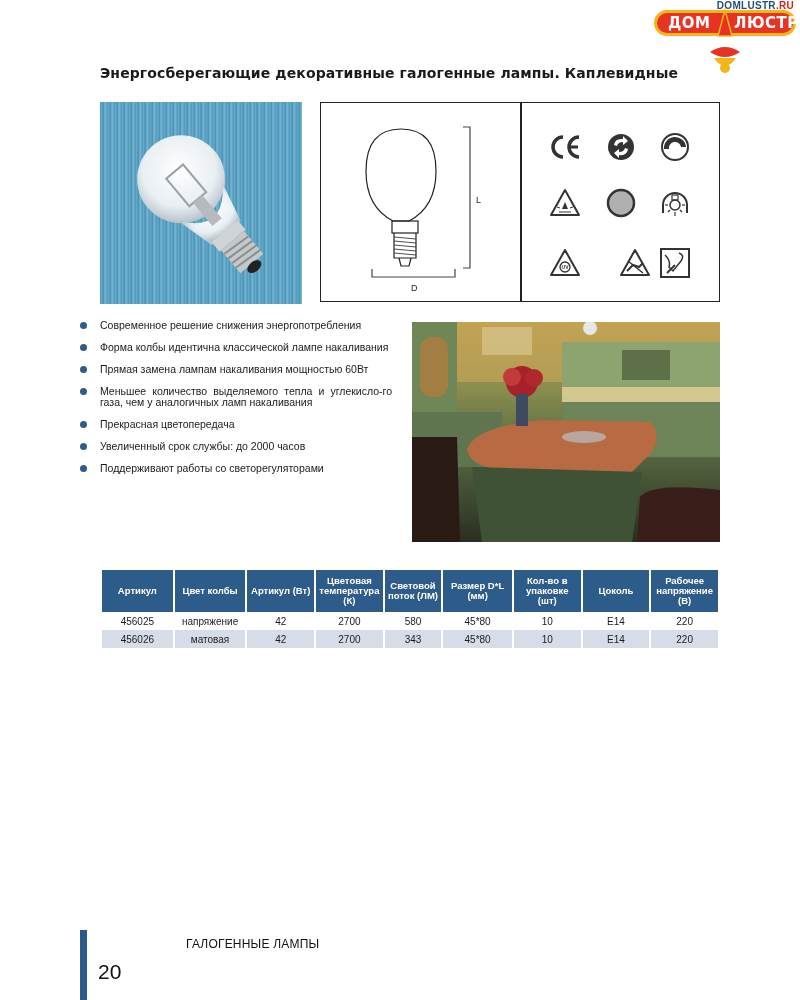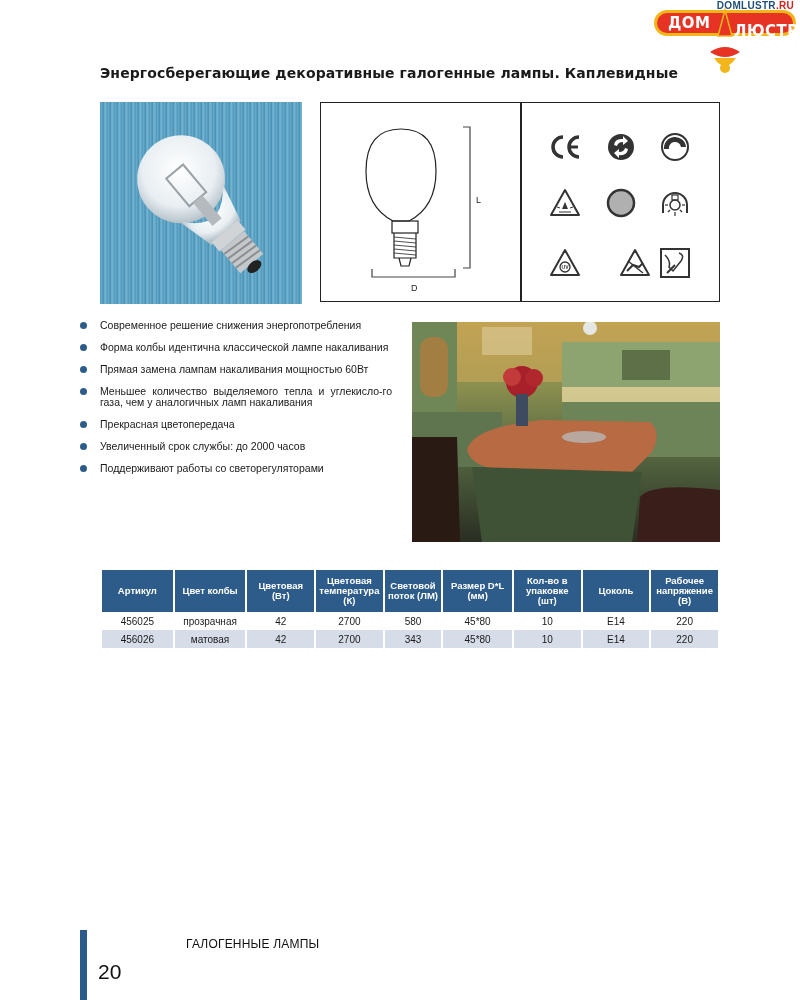--- a/index.html
+++ b/index.html
@@ -6,21 +6,21 @@
   html, body { width: 800px; height: 1000px; background: #ffffff; overflow: hidden; }
   body { position: relative; font-family: "Liberation Sans", sans-serif; color: #1a1a1a; }
 
   
   .logo { position: absolute; left: 648px; top: 0; width: 152px; height: 78px; text-align: center; }
   .logo-url { position: absolute; right: 6px; top: 0px; font-size: 10px; font-weight: bold; color: #1f4f7a; letter-spacing: 0.3px; }
   .logo-url .ru { color: #d9211c; }
   .logo-band { position: absolute; left: 6px; top: 10px; width: 142px; height: 26px; background: #e63323; border: 3px solid #f2b61a; border-radius: 14px; }
   .logo-word { position: absolute; top: 14px; font-size: 15px; font-weight: bold; color: #ffffff; font-family: "DejaVu Sans", sans-serif; letter-spacing: 0.5px; }
   .logo-word.left { left: 20px; }
-  .logo-word.right { left: 86px; margin-top: 8px; }
+  .logo-word.right { left: 86px; }
   .logo-lamp { position: absolute; left: 60px; top: 6px; width: 34px; height: 70px; }
 
   
   .title { position: absolute; left: 100px; top: 65px; font-size: 14px; font-weight: bold; color: #1a1a1a; font-family: "DejaVu Sans", sans-serif; letter-spacing: 0.1px; }
 
   
   .photo { position: absolute; left: 100px; top: 102px; width: 202px; height: 202px;
     background: repeating-linear-gradient(90deg, #4d95b8 0px, #6cb0cf 2px, #3f88ac 3px, #78b8d4 5px, #5aa0c2 7px); }
   .photo svg { position: absolute; left: 0; top: 0; }
 
@@ -210,33 +210,33 @@
     <path d="M228 175 Q240 160 308 168 L308 220 L225 220 Z" fill="#3a1e1a"></path>
     <circle cx="178" cy="6" r="7" fill="#e8eef4" opacity="0.9"></circle>
   </svg>
 </div>
 
 <table class="specs">
   <thead>
     <tr>
       <th style="width:70px">Артикул</th>
       <th style="width:70px">Цвет колбы</th>
-      <th style="width:66px">Цветовая (Вт)</th>
+      <th style="width:66px">Артикул (Вт)</th>
       <th style="width:66px">Цветовая температура (К)</th>
       <th style="width:56px">Световой поток (ЛМ)</th>
       <th style="width:68px">Размер D*L (мм)</th>
       <th style="width:66px">Кол-во в упаковке (шт)</th>
       <th style="width:66px">Цоколь</th>
       <th style="width:66px">Рабочее напряжение (В)</th>
     </tr>
   </thead>
   <tbody>
     <tr>
       <td>456025</td>
-      <td>прозрачная</td>
+      <td>напряжение</td>
       <td>42</td>
       <td>2700</td>
       <td>580</td>
       <td>45*80</td>
       <td>10</td>
       <td>E14</td>
       <td>220</td>
     </tr>
     <tr class="alt">
       <td>456026</td>

